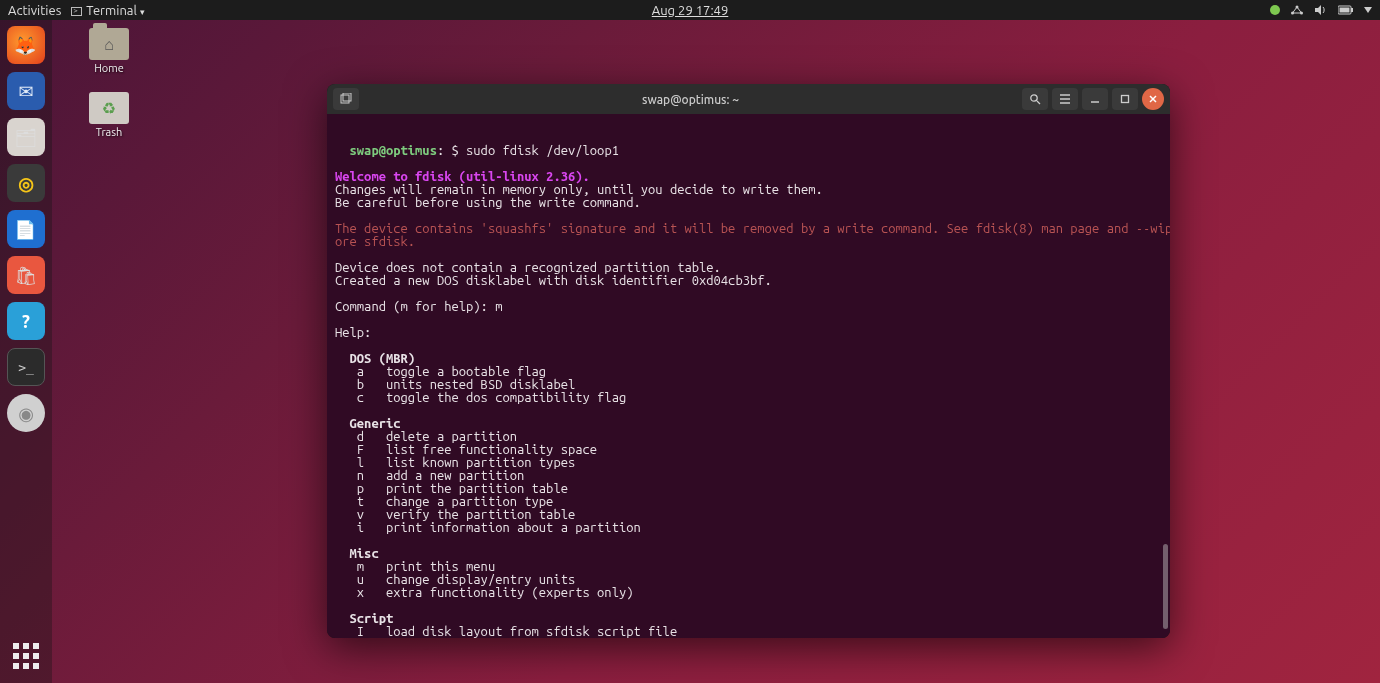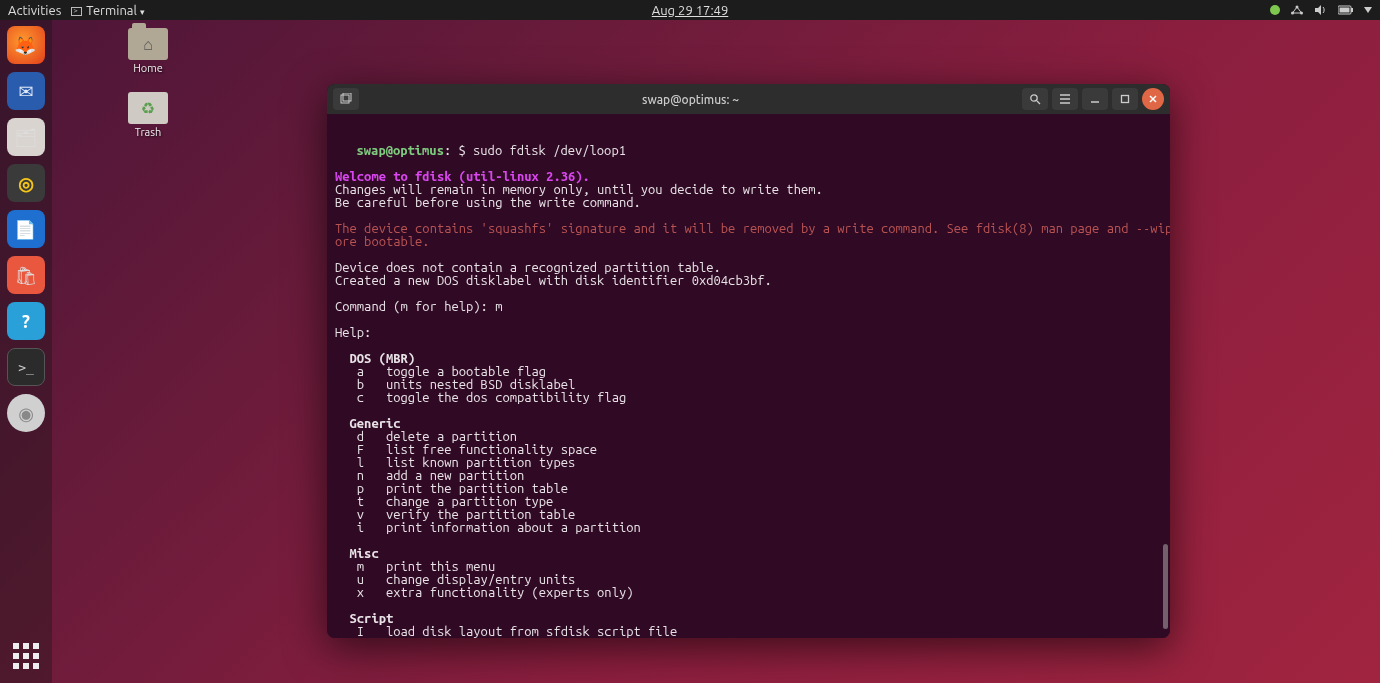--- a/index.html
+++ b/index.html
@@ -89,21 +89,20 @@
     left:64px;
     top:28px;
     display:flex;
     flex-direction:column;
     gap:18px;
     align-items:center;
     font-size:11px;
     color:#eee;
     text-align:center;
     width:90px;
-    margin-left:39px;
   }
   .dicon { cursor:pointer; display:flex; flex-direction:column; align-items:center; gap:2px; }
   .dicon .glyph { width:40px; height:32px; display:flex; align-items:center; justify-content:center; font-size:24px; }
   .dicon .folder { background:#b0a895; border-radius:3px; position:relative; }
   .dicon .folder::before { content:""; position:absolute; top:-5px; left:4px; width:14px; height:5px; background:#b0a895; border-radius:2px 2px 0 0; }
   .dicon .home-g::after { content:"⌂"; font-size:16px; color:#555; }
   .dicon .trash-g { background:#cfcac4; border-radius:3px; }
   .dicon .trash-g::after { content:"♻"; color:#5a9e4e; font-size:16px; }
   .dicon .disc-g { background:#d8d8d8; border-radius:50%; width:34px; height:34px; }
   .dicon .disc-g::after { content:"◉"; color:#999; font-size:18px; }
@@ -160,21 +159,21 @@
   }
   .termbody .scroll-ind {
     position:absolute;
     right:2px;
     top:430px;
     width:5px;
     height:85px;
     background:rgba(200,200,200,0.45);
     border-radius:3px;
   }
-  .c-user { color:#7ecb7e; font-weight:bold;margin-left:7px; }
+  .c-user { color:#7ecb7e; font-weight:bold; }
   .c-white { color:#e8e2e6; }
   .c-teal { color:#d946ef; font-weight:bold; }
   .c-red { color:#b85353; }
   .c-bold { font-weight:bold; }
 
   .sys-icon { display:inline-flex; align-items:center; cursor:pointer; }
   .topbar-right svg, .topbar-right .tri { display:block; }
   .tri { width:0; height:0; border-left:4px solid transparent; border-right:4px solid transparent; border-top:6px solid #ccc; }
 </style>
 </head>
@@ -301,21 +300,21 @@
   </div>
   <div class="termbody" id="termbody">
     <div class="scroll-ind"></div>
   <span class="c-user">swap@optimus</span><span class="c-white">:</span><span class="c-white"> $ </span><span class="c-white">sudo fdisk /dev/loop1</span>
 <span></span>
 <span class="c-teal">Welcome to fdisk (util-linux 2.36).</span>
 <span class="c-white">Changes will remain in memory only, until you decide to write them.</span>
 <span class="c-white">Be careful before using the write command.</span>
 <span></span>
 <span class="c-red">The device contains 'squashfs' signature and it will be removed by a write command. See fdisk(8) man page and --wipe option for m</span>
-<span class="c-red">ore bootable.</span>
+<span class="c-red">ore sfdisk.</span>
 <span></span>
 <span class="c-white">Device does not contain a recognized partition table.</span>
 <span class="c-white">Created a new DOS disklabel with disk identifier 0xd04cb3bf.</span>
 <span></span>
 <span class="c-white">Command (m for help): m</span>
 <span></span>
 <span class="c-white">Help:</span>
 <span></span>
 <span class="c-white c-bold">  DOS (MBR)</span>
 <span class="c-white">   a   toggle a bootable flag</span>

